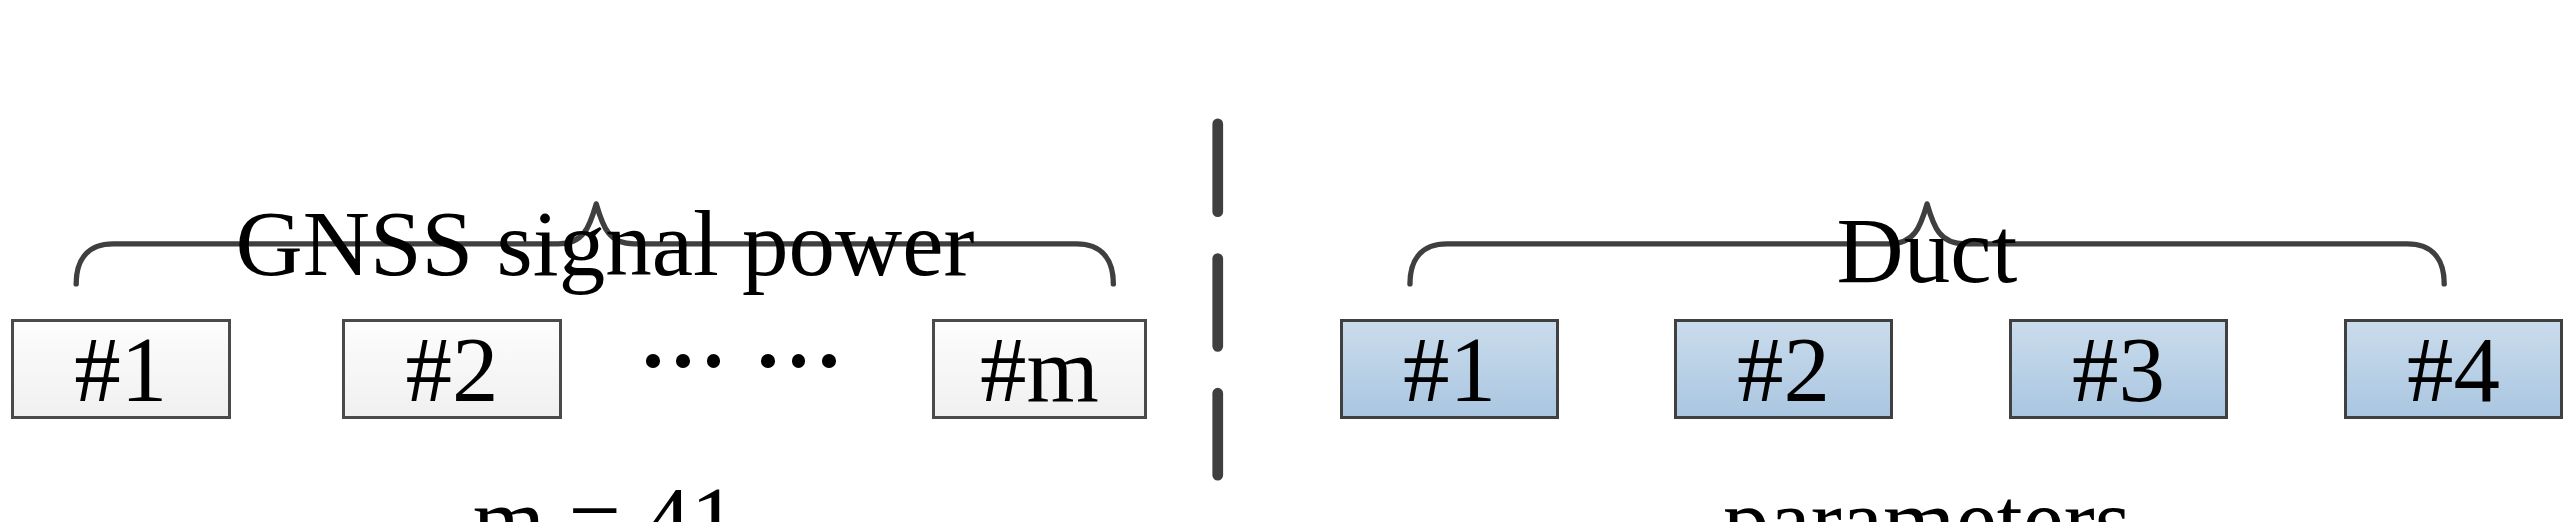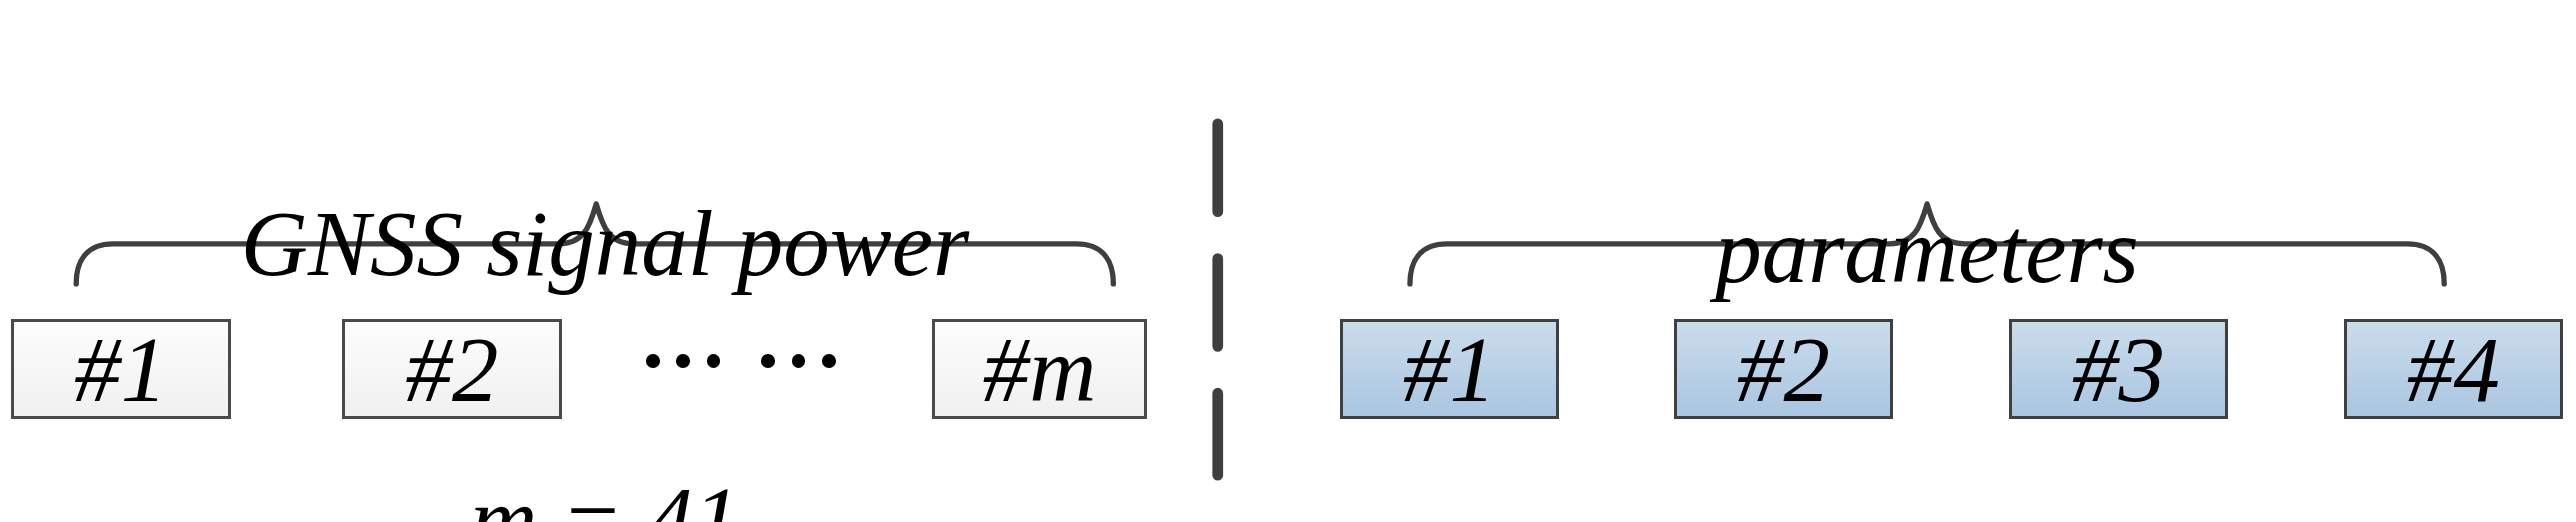--- a/index.html
+++ b/index.html
@@ -10,21 +10,21 @@
     --blue-fill-top:#cadcec;
     --blue-fill-bottom:#aac6e1;
     --blue-border:#404040;
     --text:#000000;
   }
   html,body{margin:0;padding:0;}
   body{
     width:2576px;height:522px;background:#ffffff;overflow:hidden;
     font-family:"Liberation Serif","DejaVu Serif",serif;color:var(--text);
   }
-  .canvas{position:relative;width:2576px;height:432px;font-style:italic;}
+  .canvas{position:relative;width:2576px;height:432px;}
   .overlay{position:absolute;left:0;top:0;width:2576px;height:522px;}
   .brace{fill:none;stroke:var(--stroke);stroke-width:5.5;stroke-linecap:round;stroke-linejoin:round;}
   .dash{stroke:var(--stroke);stroke-width:11;stroke-linecap:round;stroke-dasharray:90 48;}
   .title{
     position:absolute;text-align:center;font-size:93px;white-space:pre;
   }
   .title .tline{display:block;}
   .left-title{left:117px;top:13.7px;width:976px;line-height:92px;}
   .right-title{left:1439px;top:26px;width:976px;line-height:90px;}
   .box{
@@ -64,20 +64,21 @@
     <path class="brace" d="M 1445 291 C 1445 267 1456 250 1483 250 L 1936 250 C 1962 250 1968 233 1975 209 C 1982 233 1988 250 2014 250 L 2467 250 C 2494 250 2505 267 2505 291"></path>
     <line class="dash" x1="1248" y1="127" x2="1248" y2="487"></line>
   </svg>
 
   <div class="title left-title">
     <span class="tline">GNSS signal power</span>
     <span class="tline">m = 41</span>
   </div>
 
   <div class="title right-title">
+    <span class="tline">Duct</span>
     <span class="tline">parameters</span>
   </div>
 
   <div class="box light lb1">
     <span>#1</span>
   </div>
   <div class="box light lb2">
     <span>#2</span>
   </div>
 

